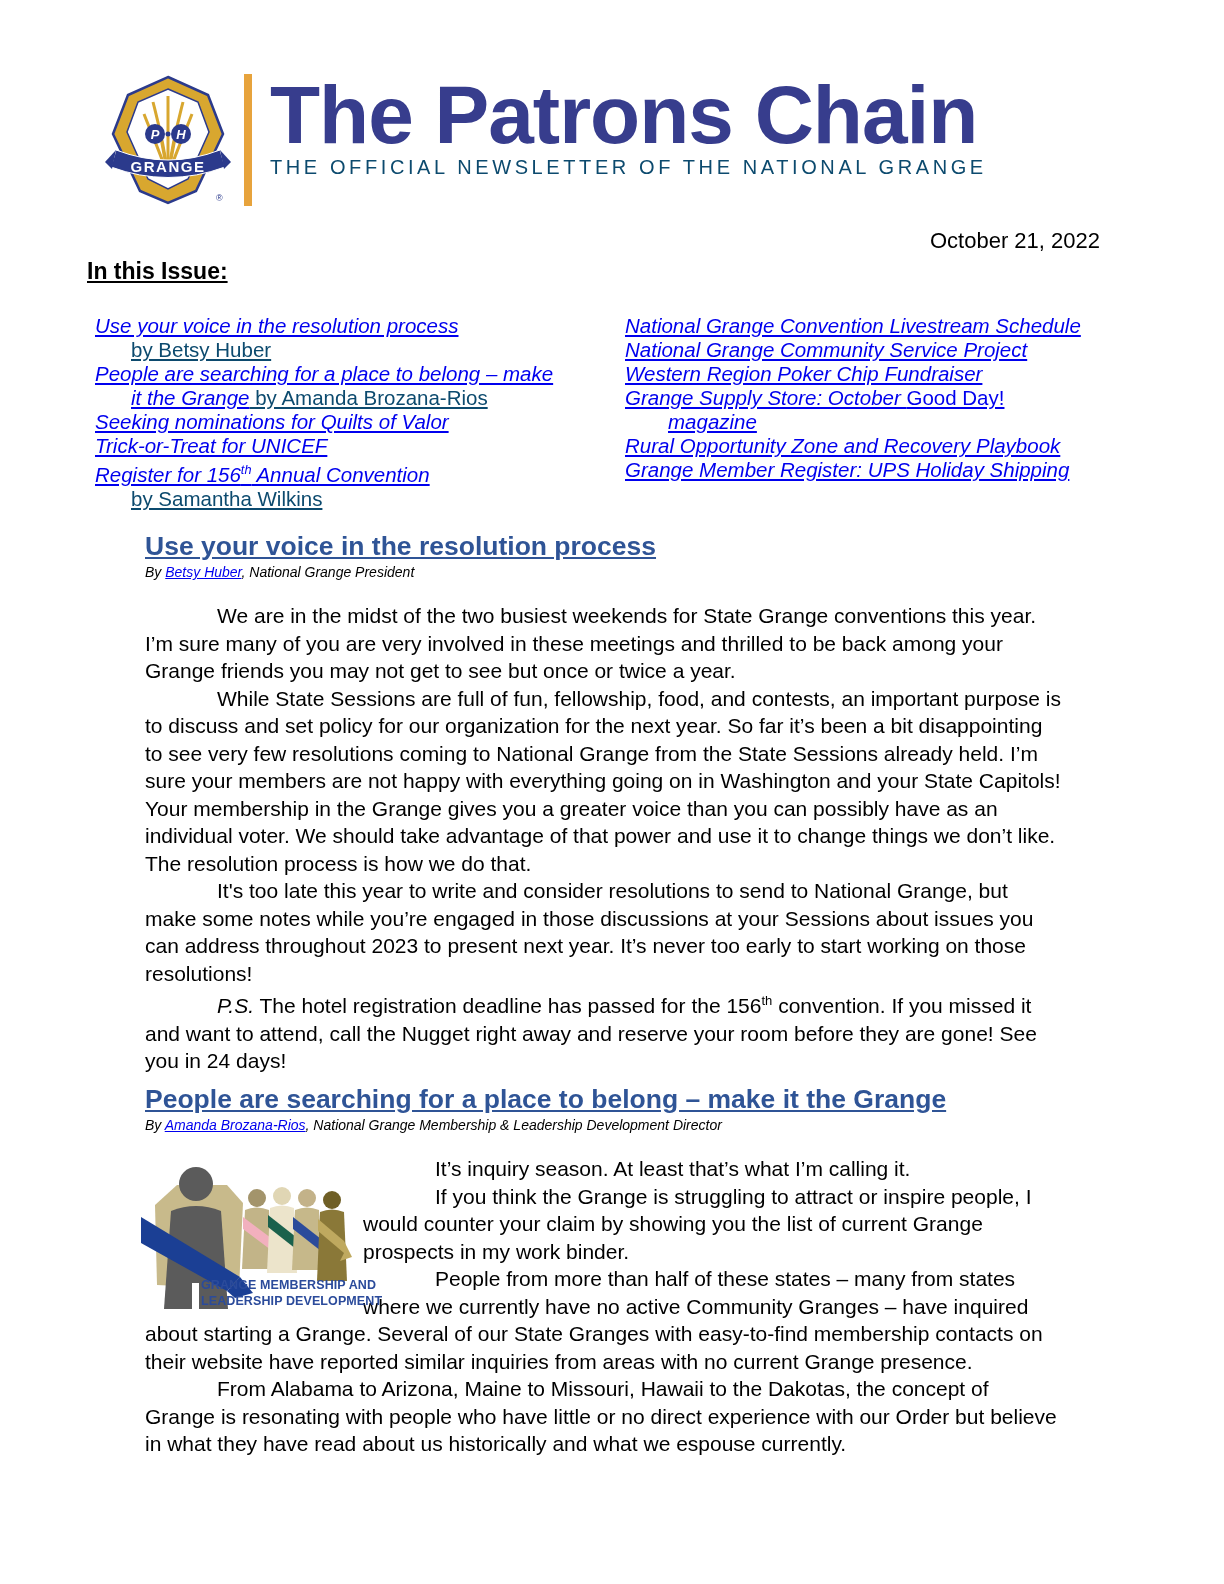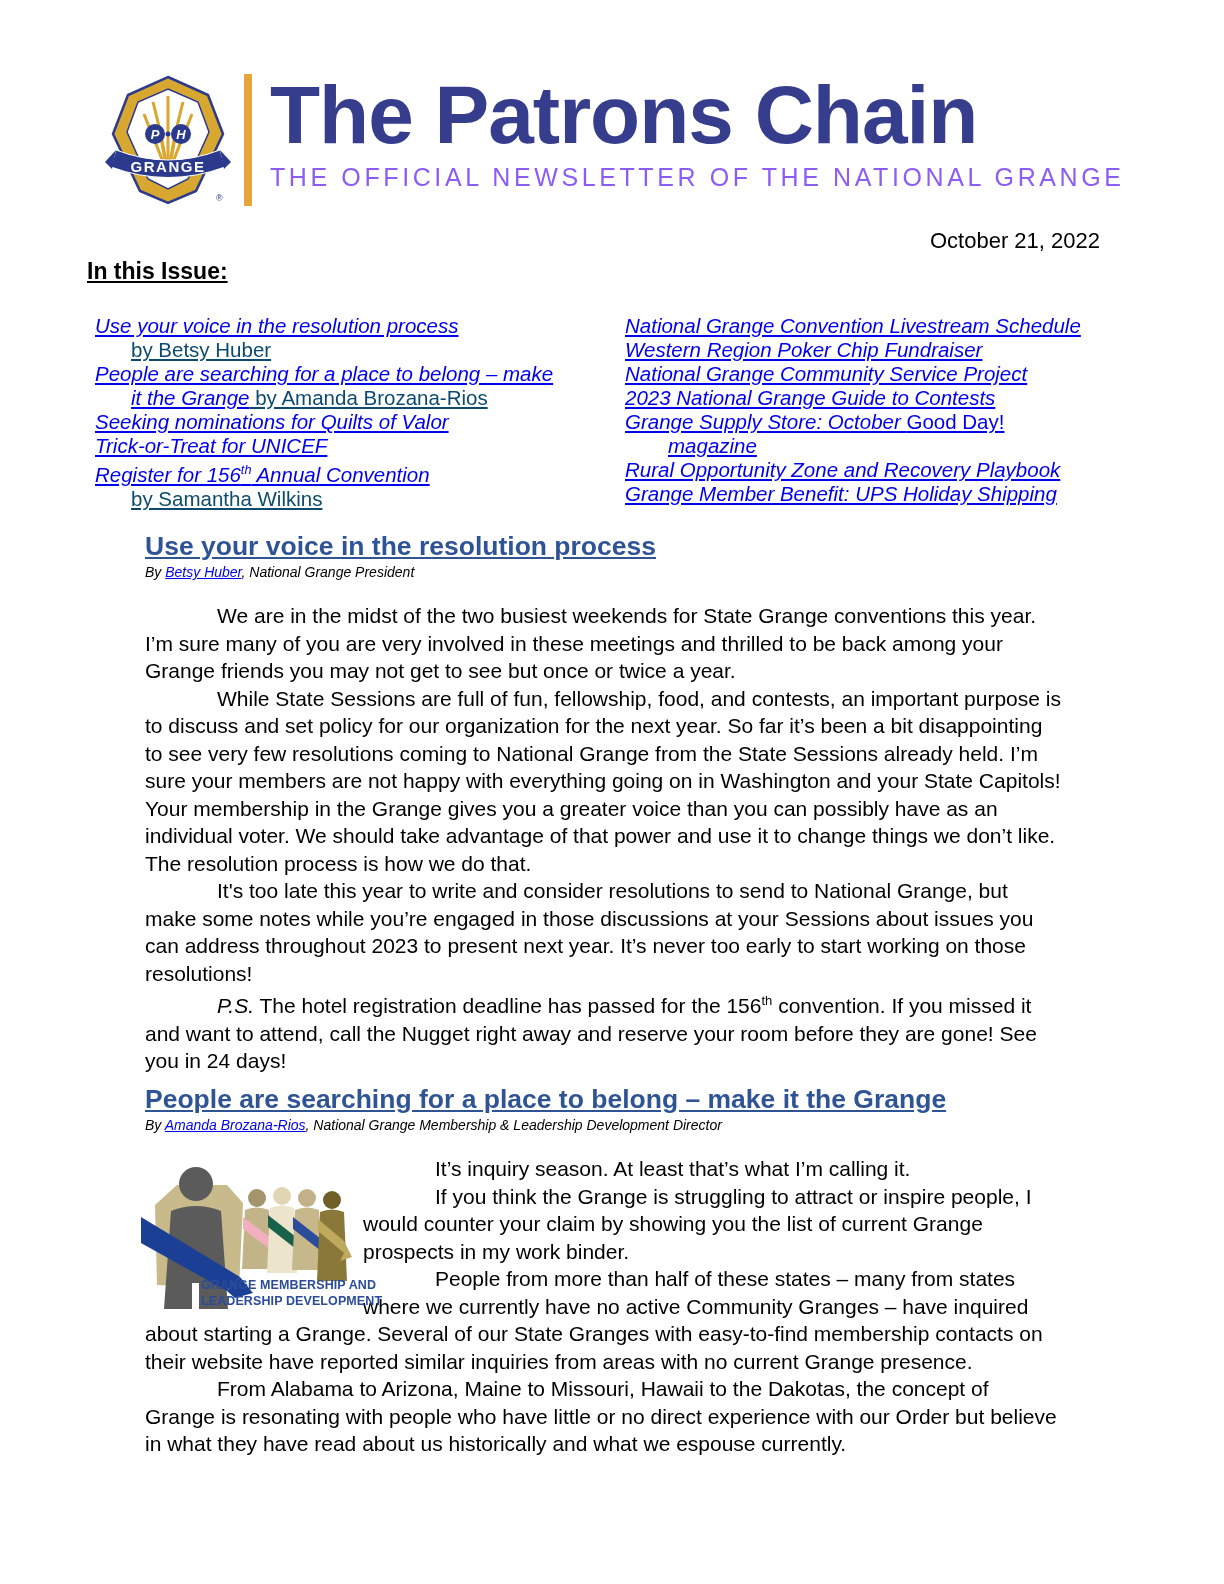--- a/index.html
+++ b/index.html
@@ -10,21 +10,21 @@
 
   
   .masthead { position:absolute; left:104px; top:74px; display:flex; align-items:stretch; }
   .logo { width:128px; height:132px; flex:none; }
   .gold-bar { width:8px; background:#E7A33C; margin-left:12px; margin-right:18px; }
   .nl-title {
     font-size:82px; font-weight:700; color:#373D8D; line-height:1.0;
     letter-spacing:-1px; white-space:nowrap;
   }
   .nl-subtitle {
-    font-size:25px; color:#8b5cf6; letter-spacing:3.6px; margin-top:7px; white-space:nowrap;
+    font-size:20px; color:#0c4a6e; letter-spacing:3.6px; white-space:nowrap;
   }
 
   .issue-date { position:absolute; top:228px; right:124px; font-size:22px; }
 
   
   .toc-heading {
     position:absolute; left:87px; top:258px; font-size:23px; font-weight:700;
     text-decoration:underline;
   }
   .toc {
@@ -125,36 +125,33 @@
         <a href="#"><span>Register for 156</span><sup>th</sup><span> Annual Convention</span></a><br>
         <span class="toc-by">by Samantha Wilkins</span>
       </div>
     </div>
 
     <div class="toc-col right">
       <div class="toc-item">
         <a href="#">National Grange Convention Livestream Schedule</a>
       </div>
       <div class="toc-item">
+        <a href="#">National Grange Community Service Project</a>
+      </div>
+      <div class="toc-item">
         <a href="#">Western Region Poker Chip Fundraiser</a>
       </div>
       <div class="toc-item">
-        <a href="#">National Grange Community Service Project</a>
-      </div>
-      <div class="toc-item">
-        <a href="#">2023 National Grange Guide to Contests</a>
-      </div>
-      <div class="toc-item">
         <a href="#"><span>Grange Supply Store: October </span><span class="up">Good Day!</span><br><span>magazine</span></a>
       </div>
       <div class="toc-item">
         <a href="#">Rural Opportunity Zone and Recovery Playbook</a>
       </div>
       <div class="toc-item">
-        <a href="#">Grange Member Benefit: UPS Holiday Shipping</a>
+        <a href="#">Grange Member Register: UPS Holiday Shipping</a>
       </div>
     </div>
   </div>
 
   <section class="article first">
     <h2 class="article-title">Use your voice in the resolution process</h2>
     <div class="byline">
       <span>By </span><a href="#">Betsy Huber</a><span>, National Grange President</span>
     </div>
     <div class="article-body">

